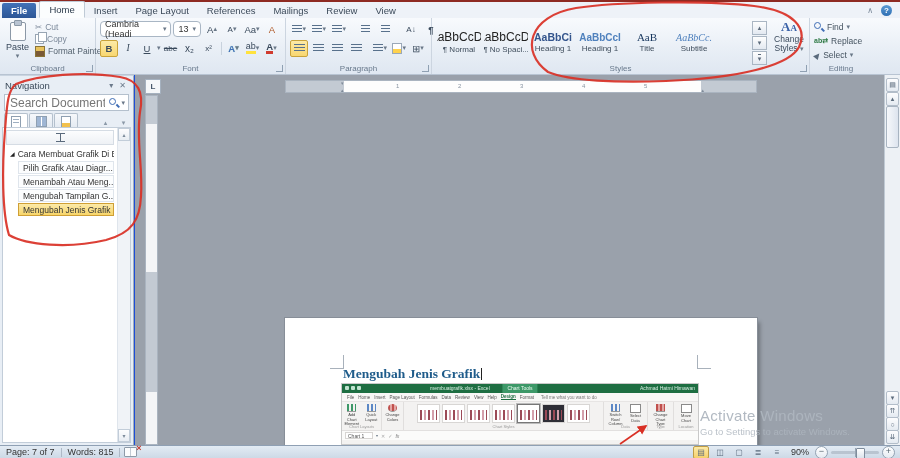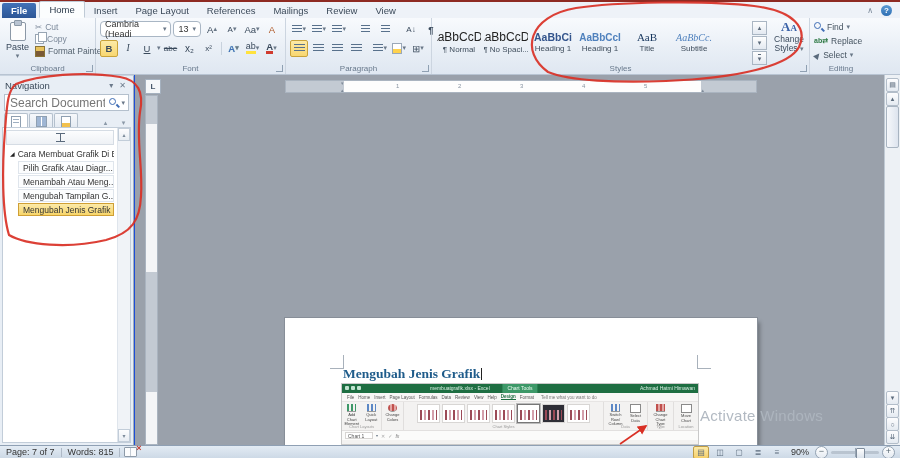--- a/index.html
+++ b/index.html
@@ -638,20 +638,21 @@
       <span class="zbtn">−</span>
       <span class="ztrack">
           <span class="zthumb"></span>
         </span>
       <span class="zbtn">+</span>
     </div>
   </div>
 
   <div class="wm">
     <div class="l1">Activate Windows</div>
+    <div class="l2">Go to Settings to activate Windows.</div>
   </div>
 
   <svg class="ann" viewBox="0 0 900 458">
     <defs>
       <marker id="ah" markerWidth="7" markerHeight="7" refX="5" refY="3" orient="auto">
         <path d="M0,0 L6,3 L0,6 Z" fill="#d93025"></path>
       </marker>
     </defs>
     <path d="M 548 72 C 520 52, 528 16, 576 8 C 614 2, 706 0, 754 6 C 794 11, 808 28, 799 47 C 789 66, 738 78, 666 81 C 618 83, 570 81, 548 72 Z" fill="none" stroke="#d93025" stroke-width="2.2" stroke-linecap="round" opacity="0.92"></path>
     <path d="M 16 84 C 38 75, 84 71, 120 77 C 138 80, 144 92, 140 112 C 136 140, 143 168, 141 196 C 140 220, 132 233, 106 240 C 68 249, 26 245, 9 235 C 2 212, 2 168, 5 130 C 7 107, 7 91, 16 84 Z" fill="none" stroke="#d93025" stroke-width="2.2" stroke-linecap="round" opacity="0.92"></path>

